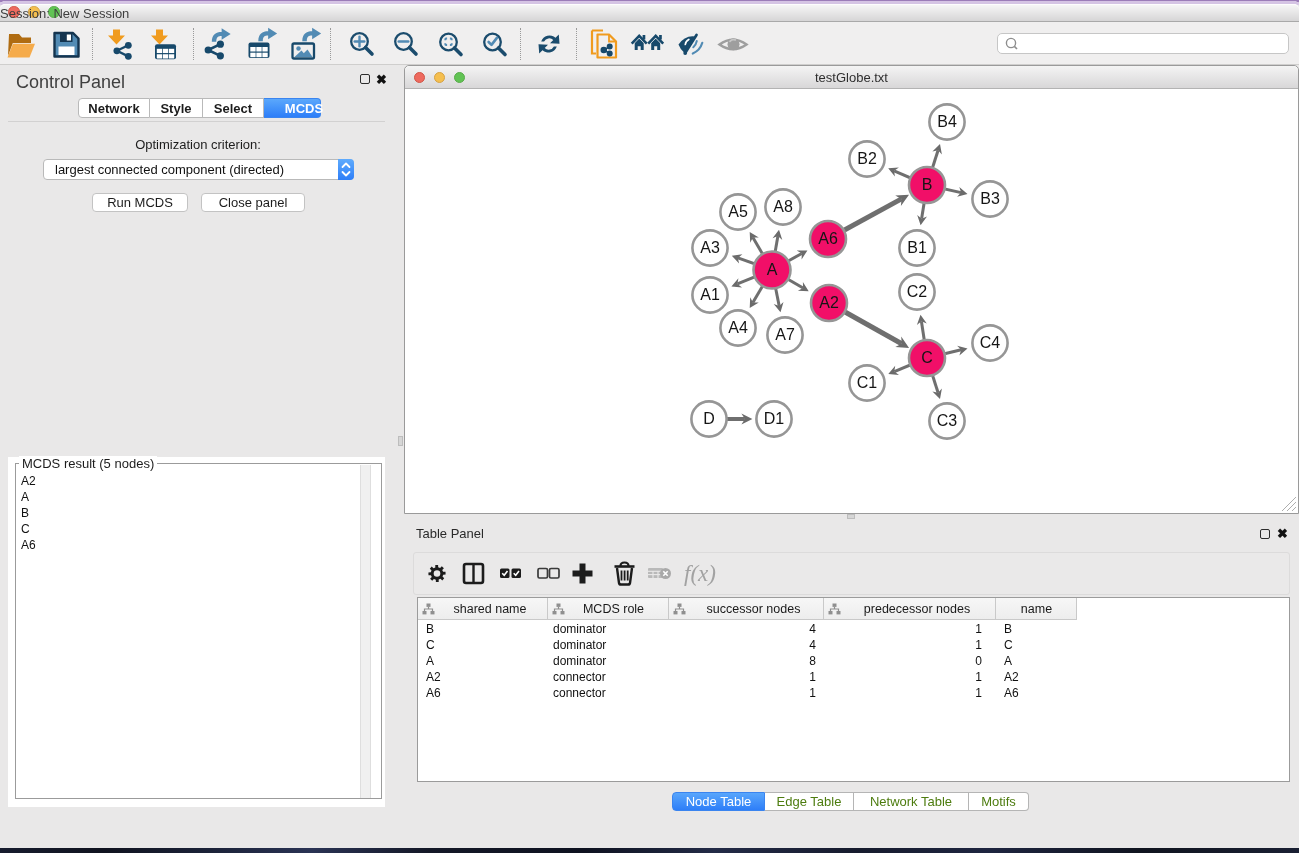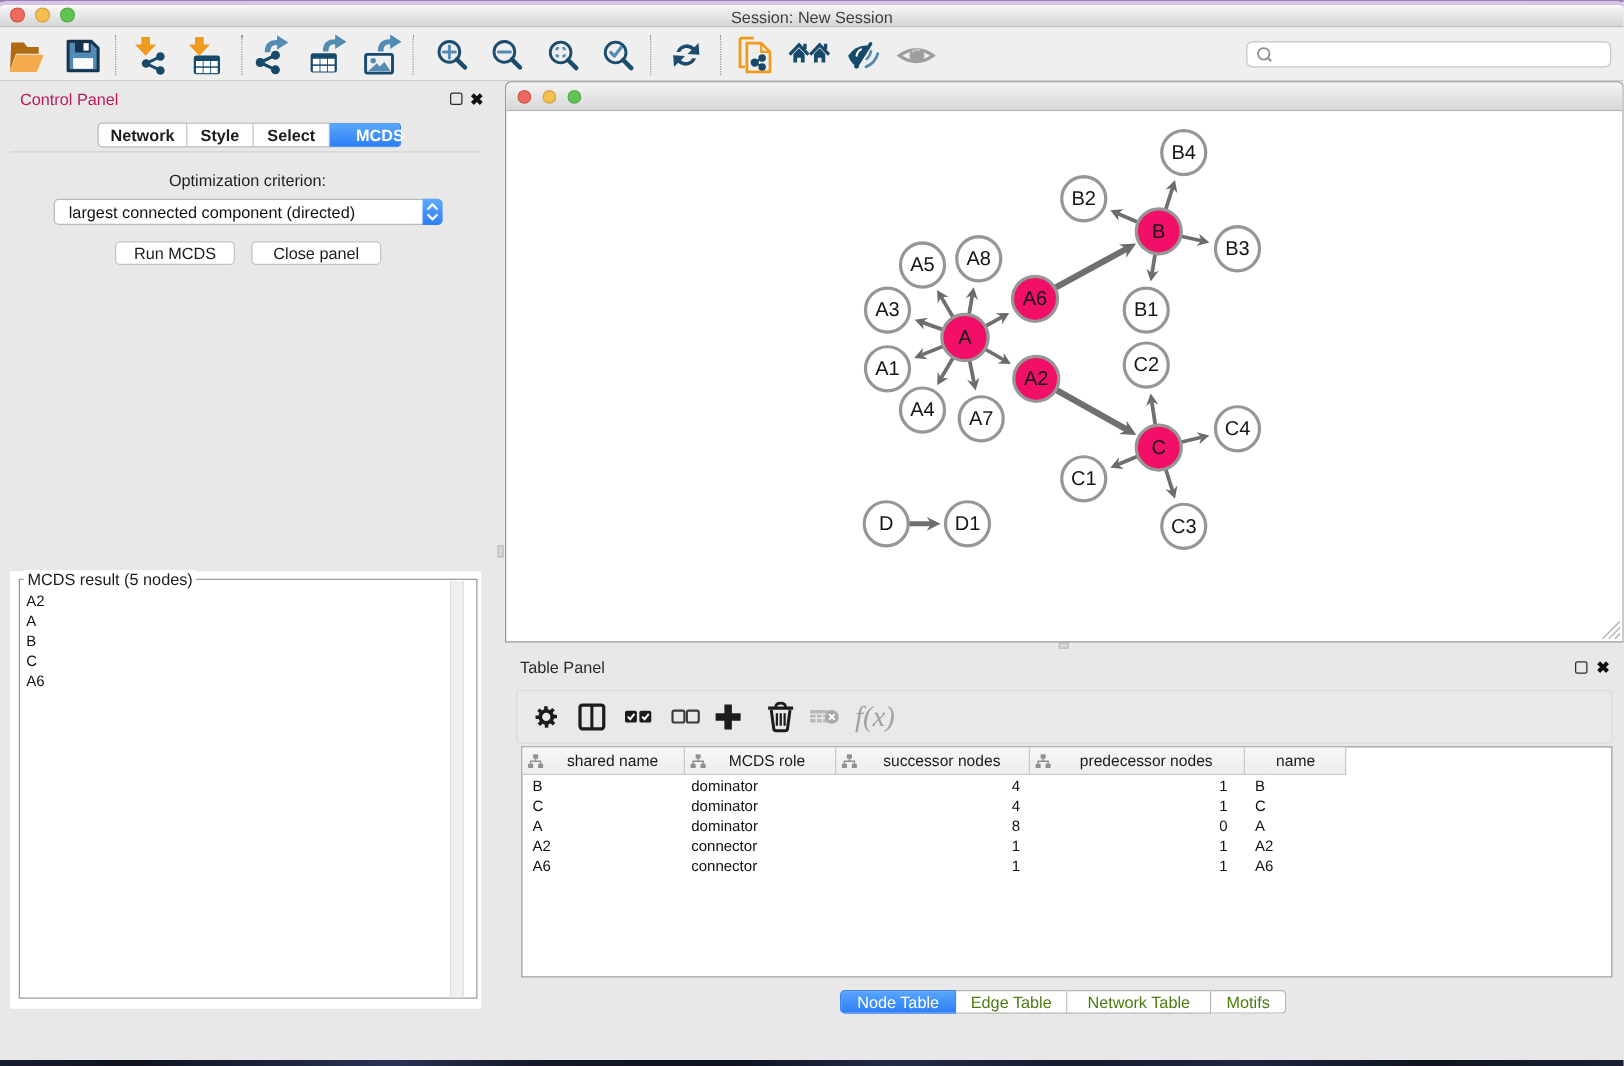--- a/index.html
+++ b/index.html
@@ -6,27 +6,27 @@
   html,body { width:1299px; height:853px; overflow:hidden; }
   body { font-family:"Liberation Sans", sans-serif; background:linear-gradient(#9b7cb8 0,#9b7cb8 1.5px,#d5c4e4 1.5px,#d5c4e4 10px,#e9e8e8 10px); position:relative; }
   .abs { position:absolute; }
   .win { position:absolute; left:0; top:1px; width:1299px; height:847px;
          background:#e9e8e8; border-radius:5px 5px 0 0; overflow:hidden; }
   .lavcap { position:absolute; left:0; top:0; width:100%; height:4px; background:#d5c4e4; }
   .titlebar { position:absolute; left:0; top:3px; width:100%; height:18px;
     background:linear-gradient(#f8f8f8,#d6d5d6); border-bottom:1px solid #a9a9a9;
     border-radius:5px 5px 0 0; box-shadow:inset 0 1px 0 #fdfdfd; }
   .tl { position:absolute; width:11.5px; height:11.5px; border-radius:50%; top:2.2px; }
-  .title { position:absolute; top:1.5px; width:100%; text-align:center; font-size:13px; color:#3e3e3e; }
+  .title { position:absolute; top:1.5px; width:100%; text-align:left; font-size:13px; color:#3e3e3e; }
   .toolbar { position:absolute; left:0; top:21px; width:100%; height:43px;
     background:#f0efef; border-bottom:1px solid #cfcecd; }
   .tsep { position:absolute; top:6px; height:32px; width:0; border-left:1px dotted #9a9a9a; }
   .searchbox { position:absolute; left:997px; top:11px; width:292px; height:21px;
     background:#fff; border:1px solid #c6c6c6; border-radius:5px; }
-  .cp-title { position:absolute; left:16px; top:71px; font-size:13px; color:#be185d; }
+  .cp-title { position:absolute; left:16px; top:71px; font-size:18px; color:#404040; }
   .icon-float { position:absolute; width:10px; height:10px; border:1.6px solid #2c2c2c; border-radius:2px; }
   .icon-x { position:absolute; font-size:13px; font-weight:bold; color:#111; }
   .tabrow { position:absolute; top:97px; height:20px; display:flex; font-size:13px; color:#1c1c1c;font-weight:bold; }
   .tab { background:#fff; border:1px solid #b9b9b9; border-left:none;
     display:flex; align-items:center; justify-content:center; }
   .tab.first { border-left:1px solid #b9b9b9; border-radius:4px 0 0 4px; }
   .tab.last { border-radius:0 4px 4px 0; }
   .tab.sel { background:linear-gradient(#5ba8fc,#2d7ef8); color:#fff; border-color:#3a84ef;padding-left:24px; }
   .btn { position:absolute; background:#fff; border:1px solid #c3c3c3; border-radius:4px;
     font-size:13px; color:#1c1c1c; text-align:center; }
@@ -195,20 +195,21 @@
   <div class="grouplab" style="left:19px;top:455px;">MCDS result (5 nodes)</div>
   <div class="abs" style="left:21px;top:472px;font-size:12px;color:#111;line-height:16px;">A2<br>A<br>B<br>C<br>A6</div>
   <div class="abs" style="left:360px;top:464px;width:11px;height:333px;background:#f0f0f0;border-left:1px solid #dedede;border-right:1px solid #dedede;"></div>
   <div class="abs" style="left:398px;top:435px;width:5px;height:10px;background:#d6d6d6;border:1px solid #bdbdbd;"></div>
   <div class="abs" style="left:847px;top:513px;width:8px;height:5px;background:#d6d6d6;border:1px solid #bdbdbd;"></div>
   <div class="abs" style="left:404px;top:64px;width:895px;height:449px;background:#fff;border:1px solid #9a9a9a;border-radius:5px 5px 0 0;">
     <div style="position:absolute;left:0;top:0;width:100%;height:23px;background:linear-gradient(#f4f4f4,#d8d7d8);border-bottom:1px solid #b3b3b3;border-radius:5px 5px 0 0;">
       <div class="tl" style="left:9px;top:5.5px;width:11px;height:11px;background:#ee6a5f;border:1px solid #d05547;"></div>
       <div class="tl" style="left:29px;top:5.5px;width:11px;height:11px;background:#f5bf4f;border:1px solid #d6a243;"></div>
       <div class="tl" style="left:49px;top:5.5px;width:11px;height:11px;background:#61c354;border:1px solid #58ab49;"></div>
+      <div style="position:absolute;top:4px;width:100%;text-align:center;font-size:13px;color:#2e2e2e;">testGlobe.txt</div>
     </div>
     <svg width="893" height="424" viewBox="405 88 893 424" style="position:absolute;left:0;top:24px;">
       <line x1="772.0" y1="268.0" x2="752.9" y2="235.5" stroke="#6f6f6f" stroke-width="3"></line>
 <polygon points="749.7,229.9 758.8,235.6 752.9,235.5 750.2,240.7" fill="#6b6b6b"></polygon>
 <line x1="772.0" y1="268.0" x2="777.9" y2="234.1" stroke="#6f6f6f" stroke-width="3"></line>
 <polygon points="779.0,227.8 782.3,238.0 777.9,234.1 772.5,236.3" fill="#6b6b6b"></polygon>
 <line x1="772.0" y1="268.0" x2="737.9" y2="255.9" stroke="#6f6f6f" stroke-width="3"></line>
 <polygon points="731.8,253.7 742.4,252.2 737.9,255.9 739.1,261.6" fill="#6b6b6b"></polygon>
 <line x1="772.0" y1="268.0" x2="737.4" y2="281.9" stroke="#6f6f6f" stroke-width="3"></line>
 <polygon points="731.4,284.4 738.4,276.2 737.4,281.9 742.1,285.4" fill="#6b6b6b"></polygon>

